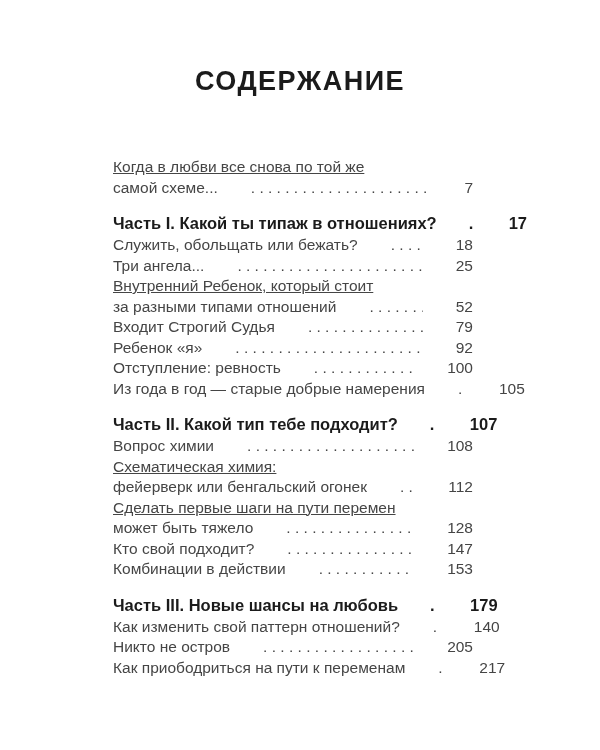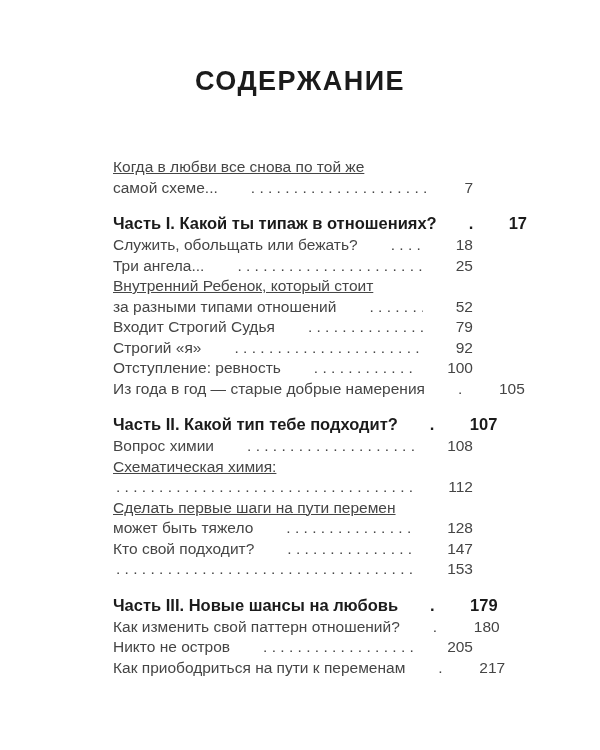--- a/index.html
+++ b/index.html
@@ -104,21 +104,21 @@
           <span class="txt">за разными типами отношений</span>
           <span class="dots"></span>
           <span class="pg">52</span>
         </div>
         <div class="toc-row">
           <span class="txt">Входит Строгий Судья</span>
           <span class="dots"></span>
           <span class="pg">79</span>
         </div>
         <div class="toc-row">
-          <span class="txt">Строгий «я»</span>
+          <span class="txt">Ребенок «я»</span>
           <span class="dots"></span>
           <span class="pg">92</span>
         </div>
         <div class="toc-row">
           <span class="txt">Отступление: ревность</span>
           <span class="dots"></span>
           <span class="pg">100</span>
         </div>
         <div class="toc-row">
           <span class="txt">Из года в год — старые добрые намерения</span>
@@ -132,49 +132,51 @@
           <span class="dots"></span>
           <span class="pg">107</span>
         </div>
         <div class="toc-row">
           <span class="txt">Вопрос химии</span>
           <span class="dots"></span>
           <span class="pg">108</span>
         </div>
         <div class="toc-line">Схематическая химия:</div>
         <div class="toc-row">
+          <span class="txt">фейерверк или бенгальский огонек</span>
           <span class="dots"></span>
           <span class="pg">112</span>
         </div>
         <div class="toc-line">Сделать первые шаги на пути перемен</div>
         <div class="toc-row">
           <span class="txt">может быть тяжело</span>
           <span class="dots"></span>
           <span class="pg">128</span>
         </div>
         <div class="toc-row">
           <span class="txt">Кто свой подходит?</span>
           <span class="dots"></span>
           <span class="pg">147</span>
         </div>
         <div class="toc-row">
+          <span class="txt">Комбинации в действии</span>
           <span class="dots"></span>
           <span class="pg">153</span>
         </div>
       </div>
       <div class="toc-section">
         <div class="toc-row heading-row">
           <span class="txt">Часть III. Новые шансы на любовь</span>
           <span class="dots"></span>
           <span class="pg">179</span>
         </div>
         <div class="toc-row">
           <span class="txt">Как изменить свой паттерн отношений?</span>
           <span class="dots"></span>
-          <span class="pg">180</span>
+          <span class="pg">140</span>
         </div>
         <div class="toc-row">
           <span class="txt">Никто не остров</span>
           <span class="dots"></span>
           <span class="pg">205</span>
         </div>
         <div class="toc-row">
           <span class="txt">Как приободриться на пути к переменам</span>
           <span class="dots"></span>
           <span class="pg">217</span>

